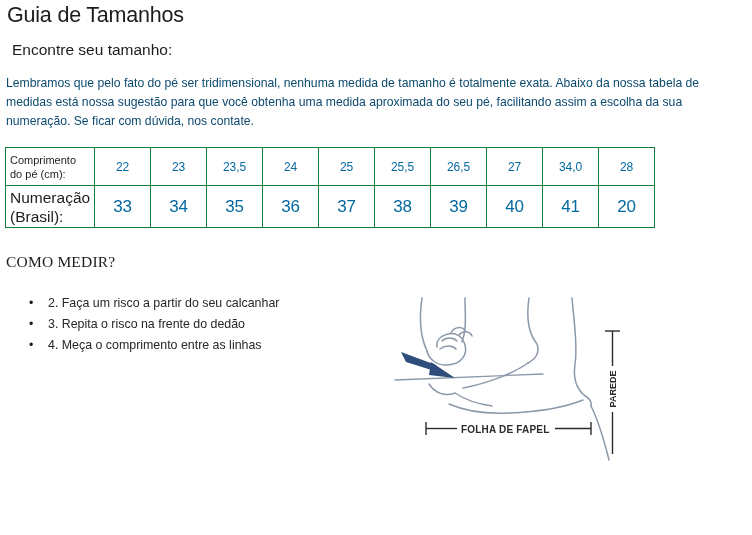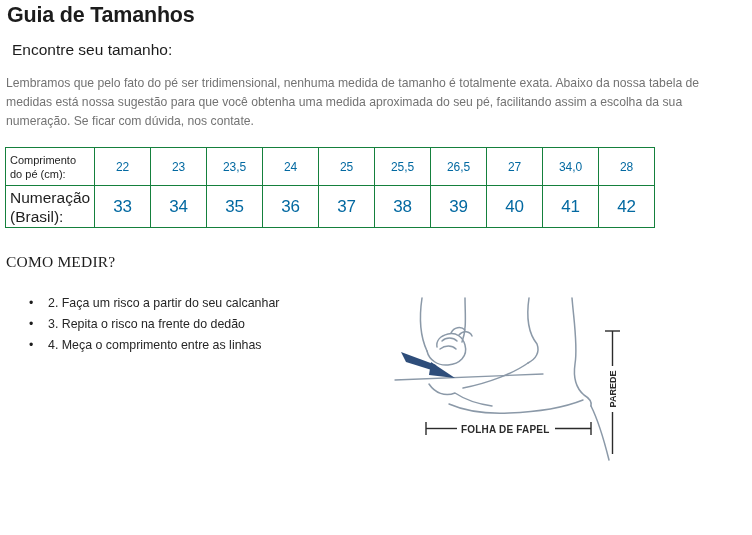--- a/index.html
+++ b/index.html
@@ -2,29 +2,29 @@
 <html><head>
 <meta charset="utf-8">
 <style>
   html,body{margin:0;padding:0;background:#fff;}
   .canvas{
     position:relative;width:752px;height:535px;background:#ffffff;overflow:hidden;
     font-family:"Liberation Sans",sans-serif;color:#242424;
   }
   .page-title{
     position:absolute;left:7px;top:3px;margin:0;
-    font-size:21.5px;font-weight:700;color:#1c1c1c;letter-spacing:-0.2px;
+    font-size:21.5px;font-weight:400;color:#1c1c1c;letter-spacing:-0.2px;
   }
   .find-size{
     position:absolute;left:12px;top:41px;margin:0;
     font-size:15.5px;font-weight:400;color:#1c1c1c;
   }
   .intro{
     position:absolute;left:6px;top:74px;width:702px;margin:0;
-    font-size:12.2px;line-height:18.8px;color:#737373;
+    font-size:12.2px;line-height:18.8px;color:#0c4a6e;
   }
   table.size-table{
     position:absolute;left:5px;top:147px;border-collapse:collapse;table-layout:fixed;
     background:#fff;
   }
   table.size-table td{border:1px solid #15803d;overflow:hidden;}
   td.lbl{text-align:left;padding:1px 4px;color:#1e1e1e;}
   td.val{text-align:center;padding:0;color:#0369a1;}
   tr.r1{height:38px;}
   tr.r1 .lbl{font-size:11px;line-height:14px;}
@@ -93,21 +93,21 @@
         <td class="lbl">Numeração (Brasil):</td>
         <td class="val">33</td>
         <td class="val">34</td>
         <td class="val">35</td>
         <td class="val">36</td>
         <td class="val">37</td>
         <td class="val">38</td>
         <td class="val">39</td>
         <td class="val">40</td>
         <td class="val">41</td>
-        <td class="val">42</td>
+        <td class="val">20</td>
       </tr>
     </tbody>
   </table>
 
   <h3 class="como-medir">COMO MEDIR?</h3>
 
   <ul class="steps">
     <li>2. Faça um risco a partir do seu calcanhar</li>
     <li>3. Repita o risco na frente do dedão</li>
     <li>4. Meça o comprimento entre as linhas</li>

